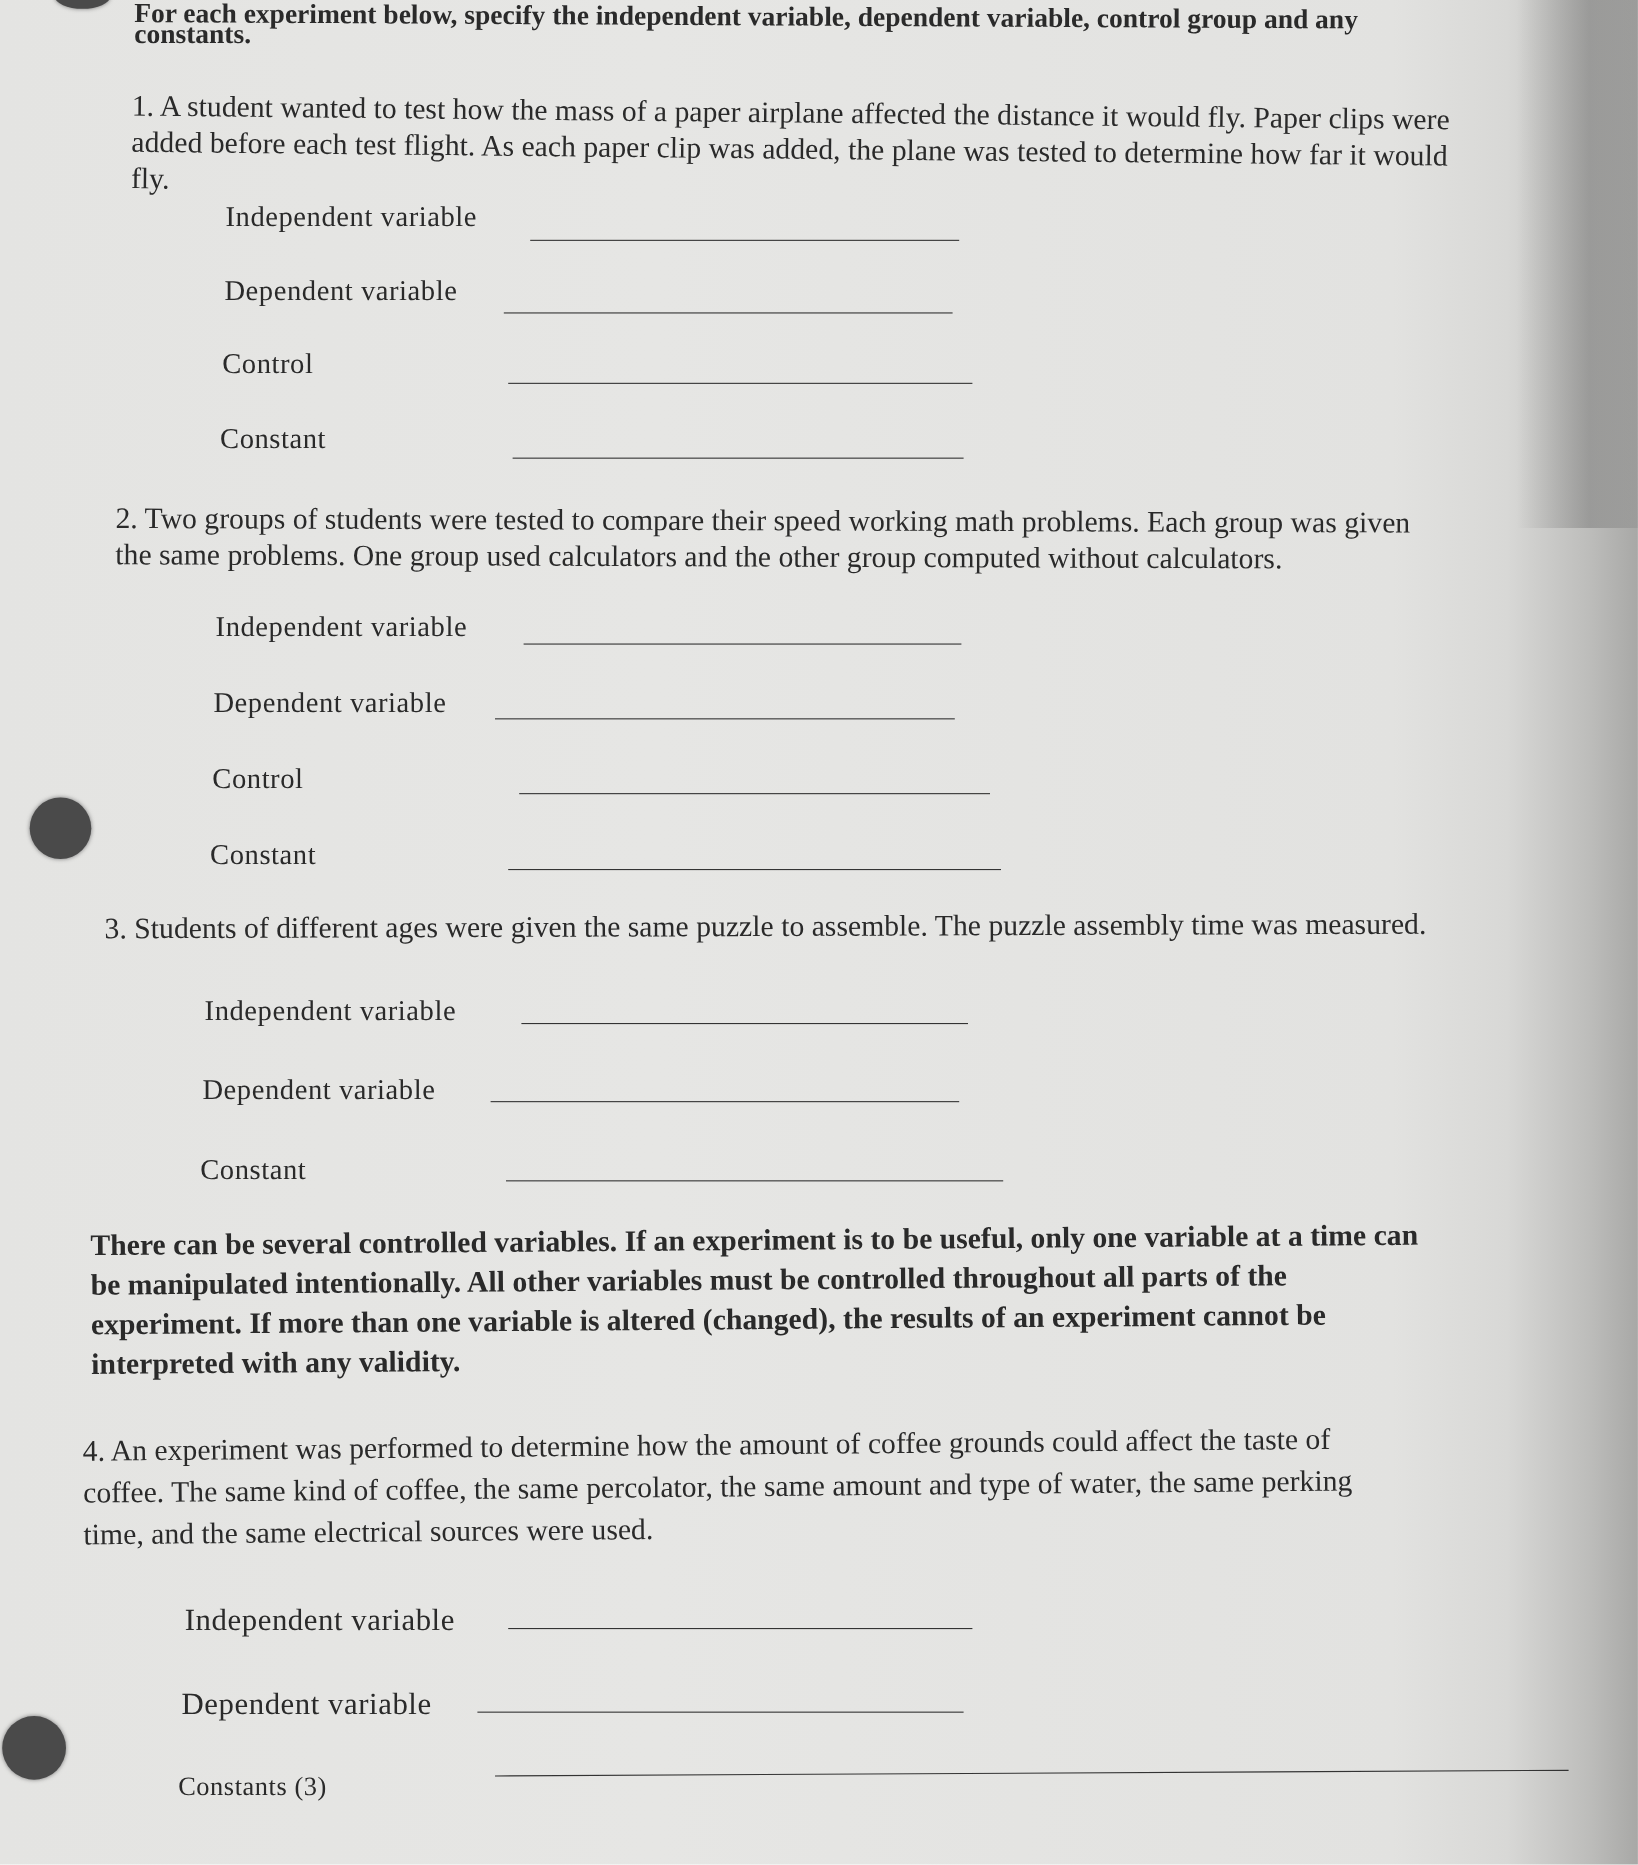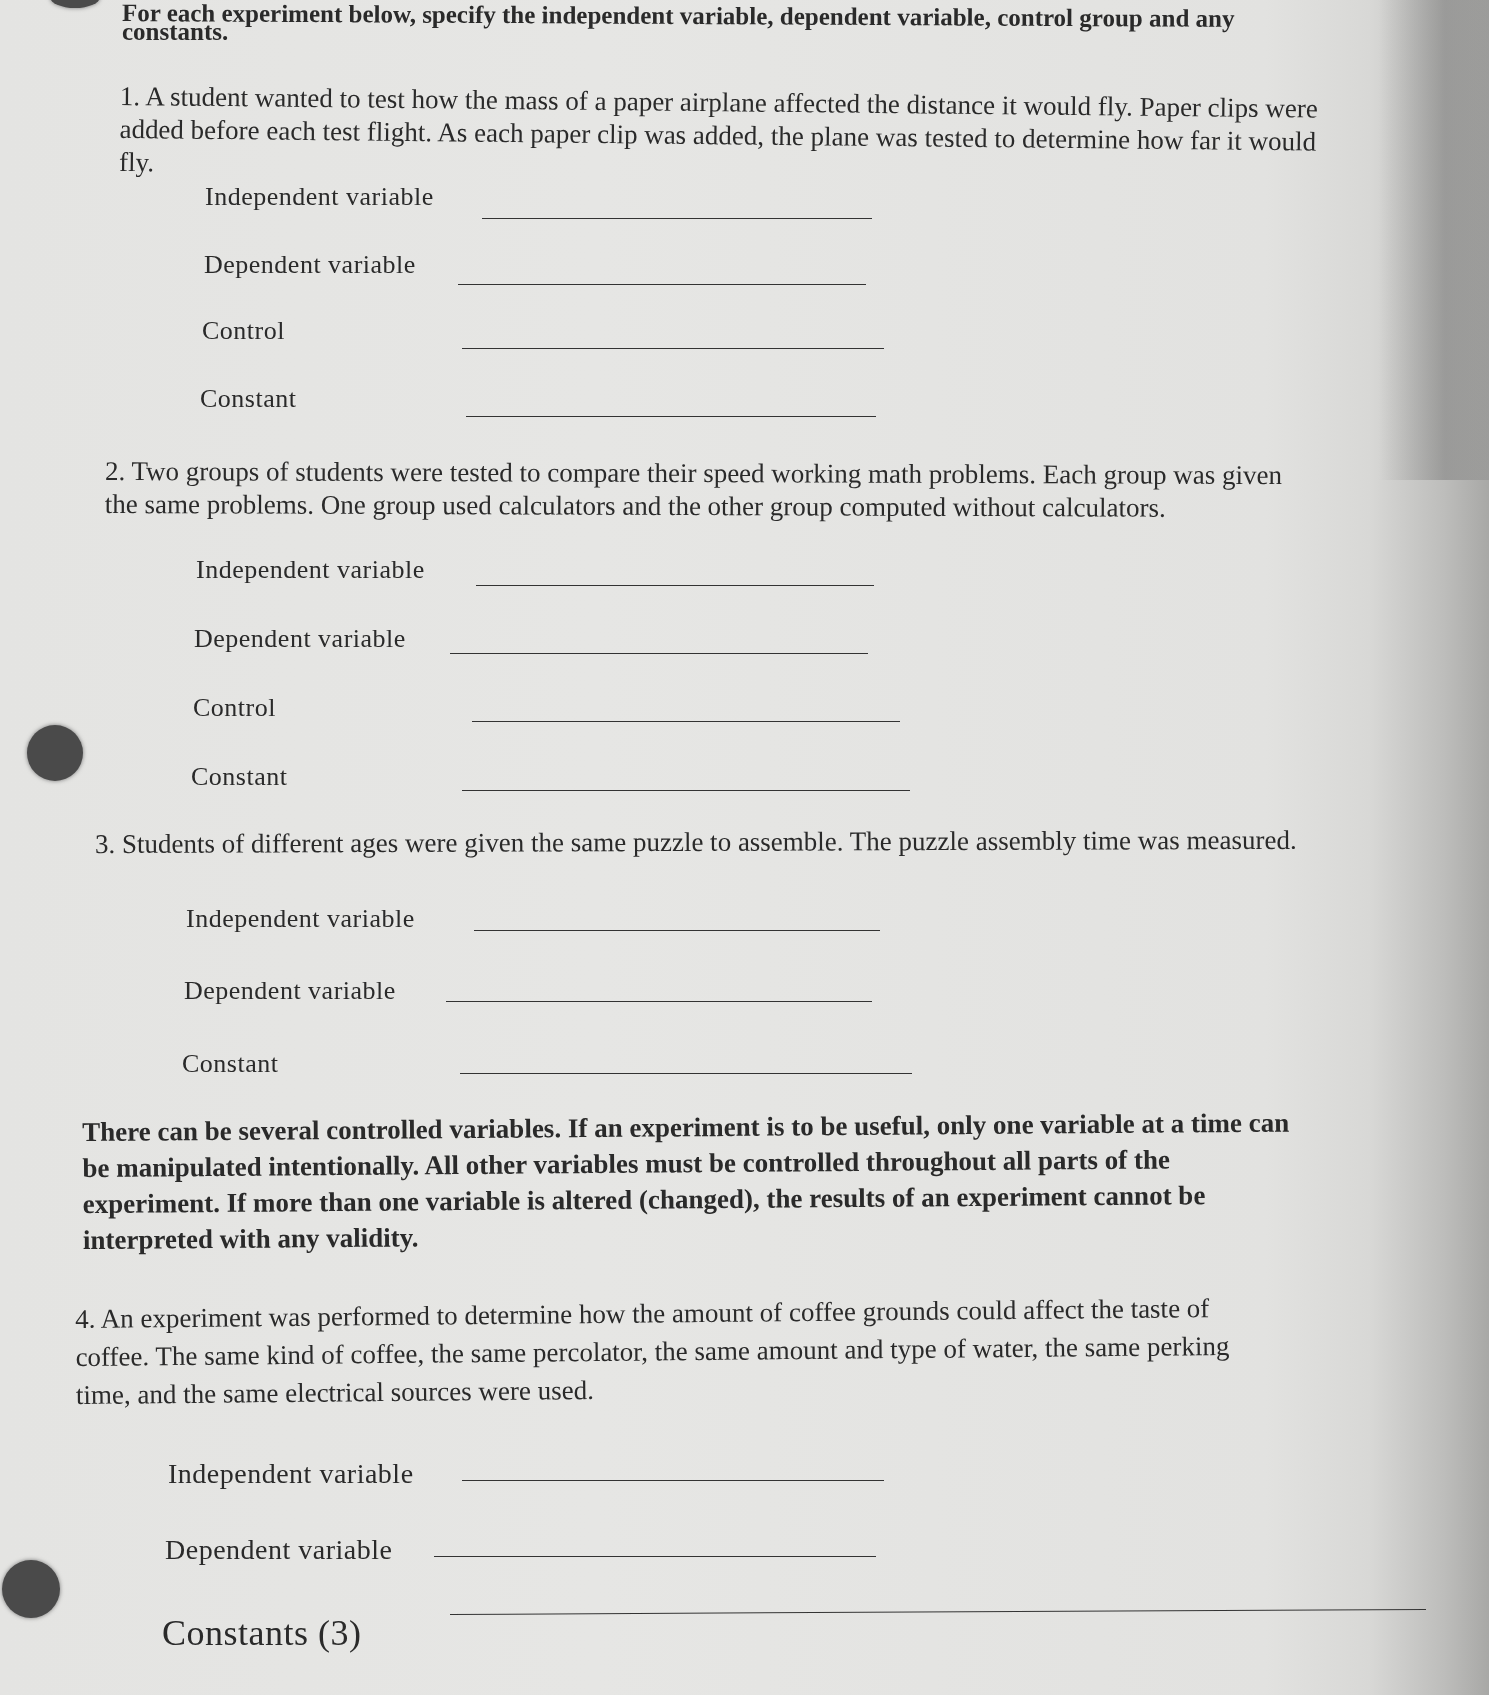--- a/index.html
+++ b/index.html
@@ -77,14 +77,14 @@
 
 <div class="para" style="left:75px; top:1300px; line-height:38px; transform:rotate(-0.55deg); transform-origin:left top;">
   <div>4. An experiment was performed to determine how the amount of coffee grounds could affect the taste of</div>
   <div>coffee. The same kind of coffee, the same percolator, the same amount and type of water, the same perking</div>
   <div>time, and the same electrical sources were used.</div>
 </div>
 <div class="label" style="left:168px; top:1458px; font-size:28px;">Independent variable</div>
 <div class="blank" style="left:462px; top:1480px; width:422px;"></div>
 <div class="label" style="left:165px; top:1534px; font-size:28px;">Dependent variable</div>
 <div class="blank" style="left:434px; top:1556px; width:442px;"></div>
-<div class="label" style="left:162px; top:1612px; font-size:36px;">Constants (3)</div>
+<div class="label" style="left:162px; top:1612px; font-size:24px;">Constants (3)</div>
 <div class="blank" style="left:450px; top:1614px; width:976px; transform:rotate(-0.3deg); transform-origin:left top;"></div>
 
 </body></html>

